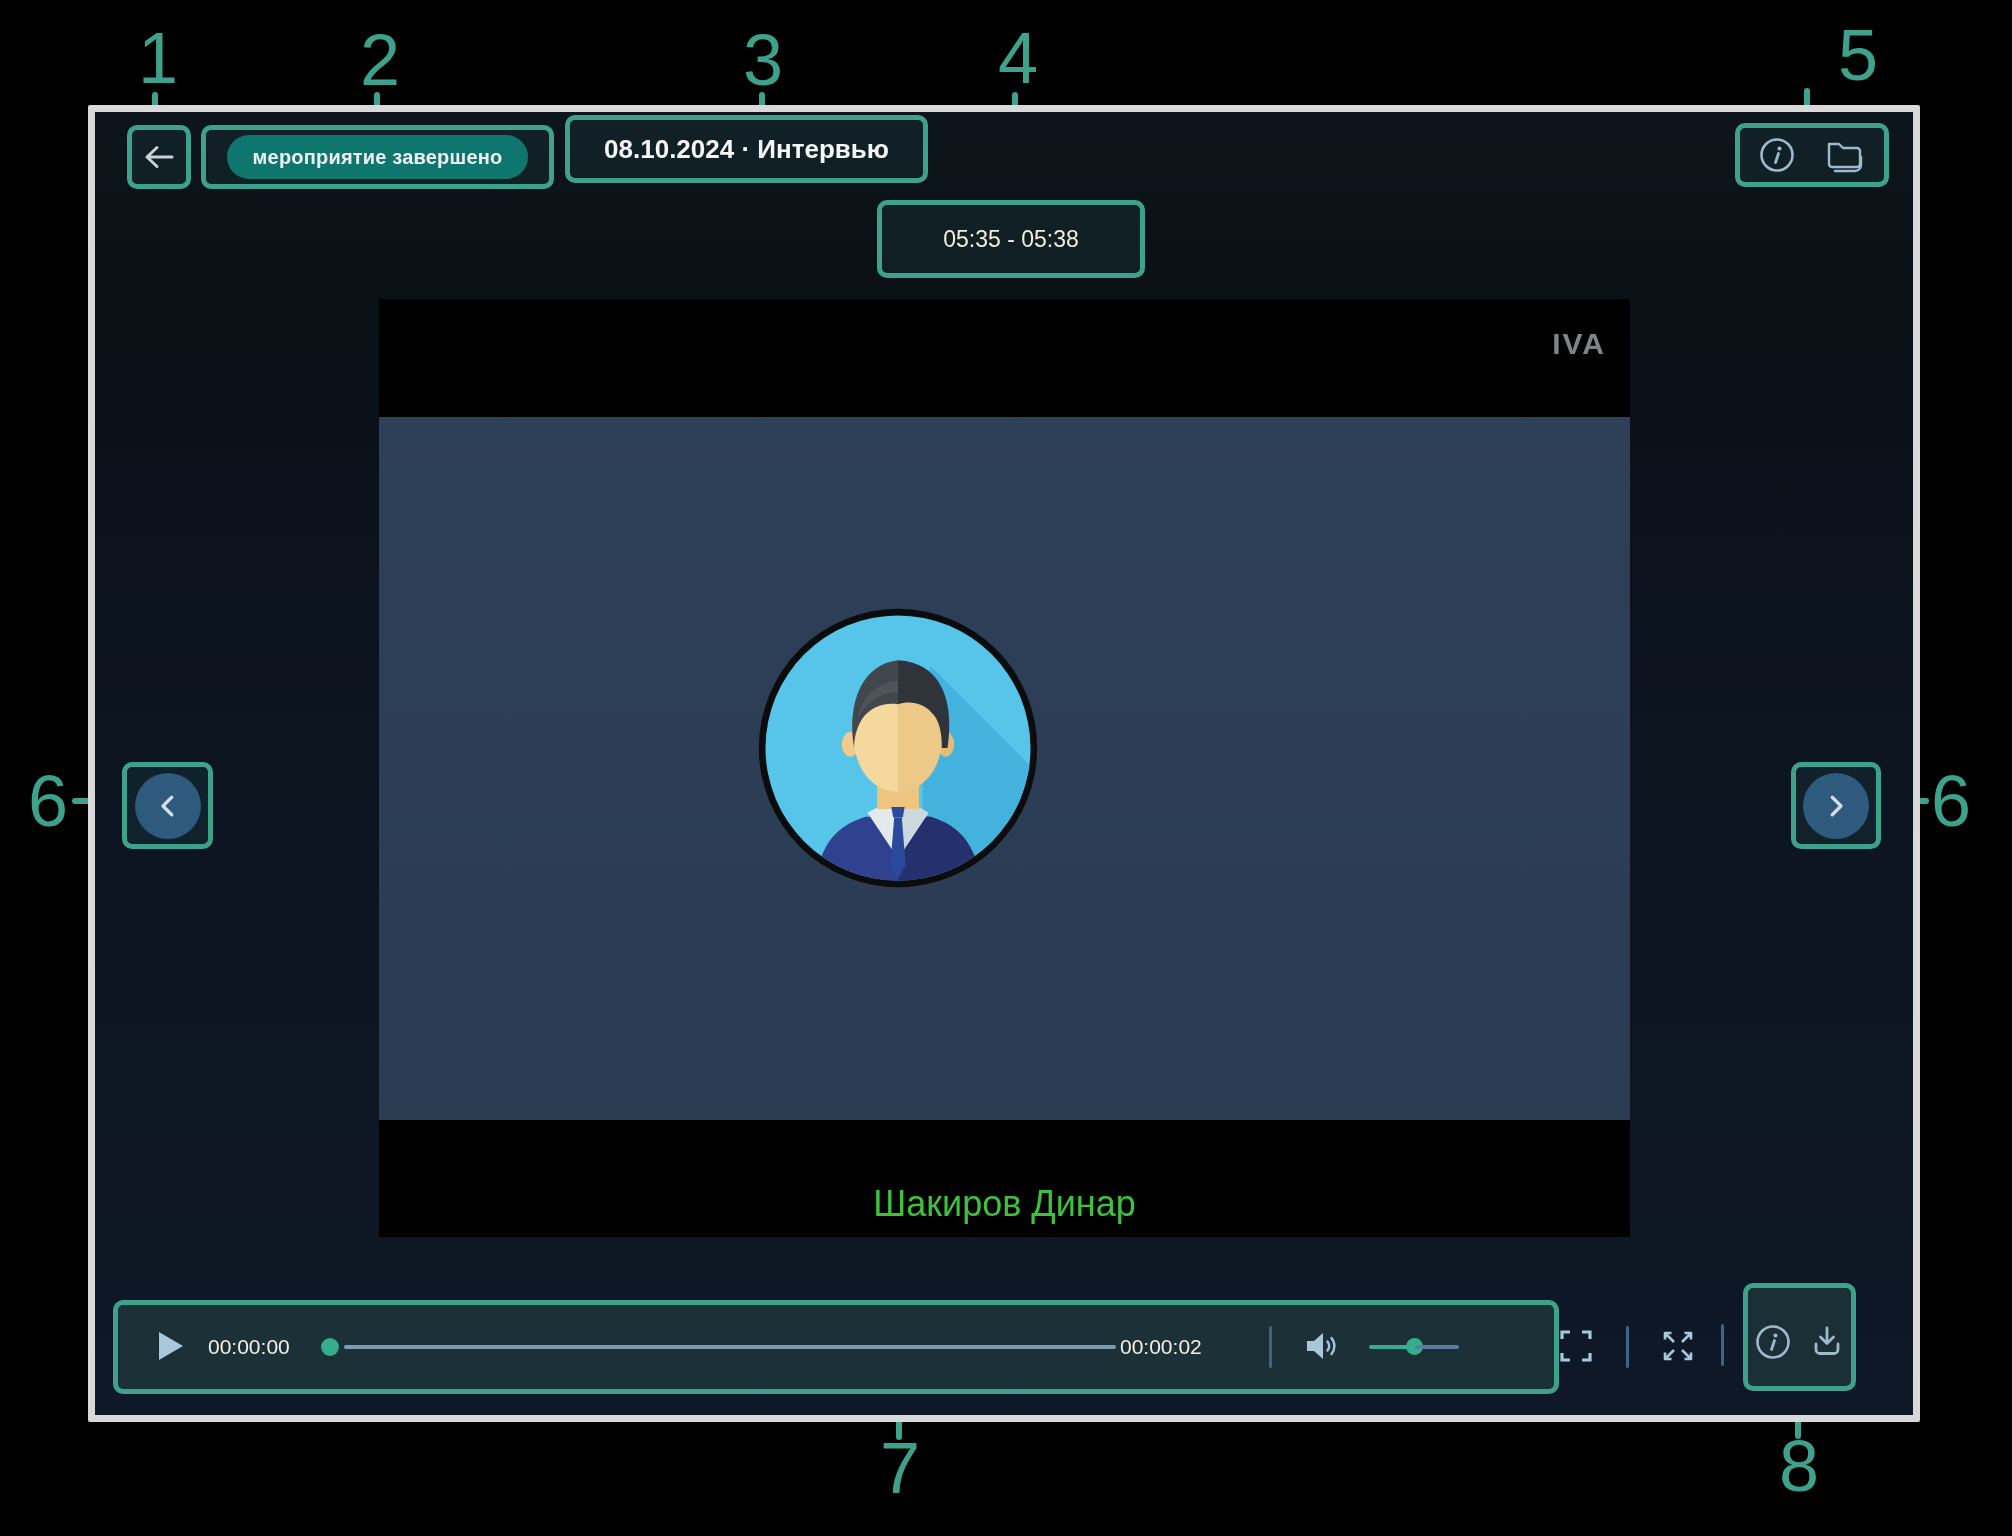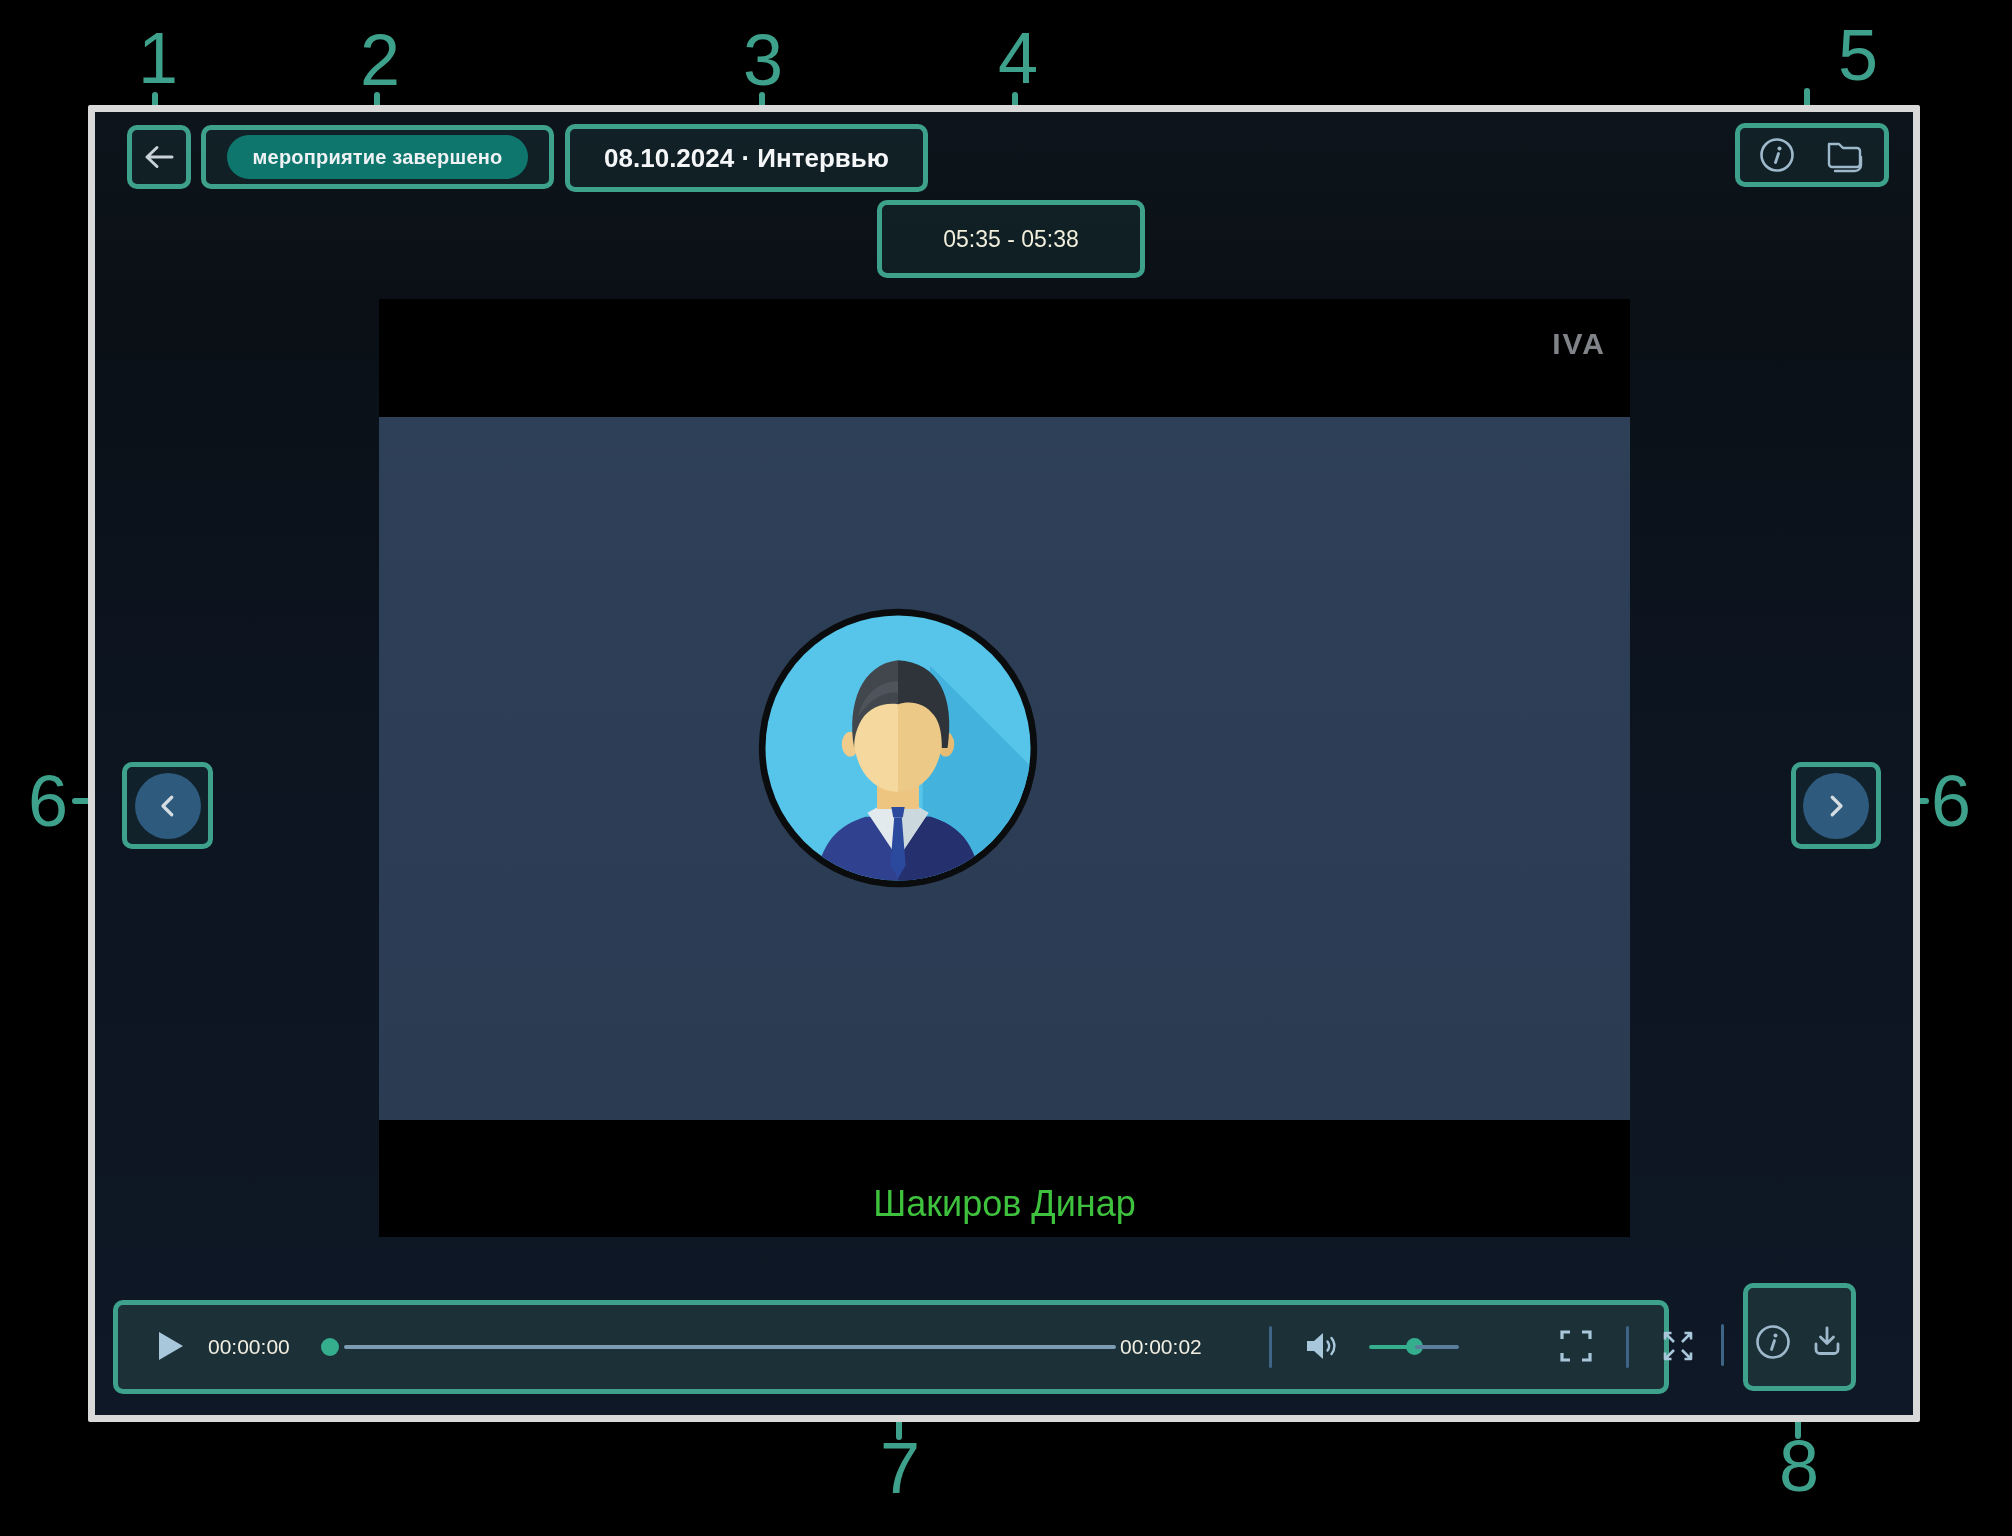--- a/index.html
+++ b/index.html
@@ -69,21 +69,21 @@
           <path d="M31 18 H6 M6 18 L16 8.5 M6 18 L16 27.5" fill="none" stroke="#C9D2D8" stroke-width="3" stroke-linecap="round" stroke-linejoin="round"></path>
         </svg>
       </span>
     </button>
   </div>
 
   <div class="co" style="left:201px;top:125px;width:353px;height:64px;">
     <div class="badge-pill">мероприятие завершено</div>
   </div>
 
-  <div class="co" style="left:565px;top:124px;width:363px;height:68px;">
+  <div class="co" style="left:565px;top:115px;width:363px;height:68px;">
     <div class="title-text">08.10.2024 · Интервью</div>
   </div>
 
   <div class="co" style="left:877px;top:200px;width:268px;height:78px;">
     <div class="time-text">05:35 - 05:38</div>
   </div>
 
   <div class="co" style="left:1735px;top:123px;width:154px;height:64px;gap:26px;">
     <button class="iconbtn">
       <span>
@@ -151,21 +151,21 @@
           <path d="M150 84 C178 84 196 108 196 140 C196 172 176 196 150 196 Z" fill="#ECC987"></path>
           <path d="M104 150 C96 104 112 62 150 58 L150 104 C134 102 120 108 112 120 C106 130 104 140 104 150 Z" fill="#41474D"></path>
           <path d="M150 58 C192 60 210 96 202 150 L196 150 C196 136 194 124 188 116 C178 102 162 100 150 104 Z" fill="#2E343A"></path>
           <path d="M108 118 C114 92 132 80 150 80 L150 92 C132 90 118 102 108 118 Z" fill="#4D545B"></path>
         </g>
       </svg>
     </div>
     <div class="pname">Шакиров Динар</div>
   </div>
 
-  <div class="co player" style="left:113px;top:1300px;width:1556px;height:94px;display:block;">
+  <div class="co player" style="left:113px;top:1300px;width:1446px;height:94px;display:block;">
     <button class="iconbtn" style="left:40px;top:26px;">
       <span>
         <svg width="26" height="30" viewBox="0 0 26 30">
             <polygon points="1,1 25,15 1,29" fill="#A9C7DB"></polygon>
           </svg>
       </span>
     </button>
     <div class="ptime" style="left:90px;top:0;">00:00:00</div>
     <div style="left:203px;top:33px;width:18px;height:18px;border-radius:50%;background:#35AE8D;"></div>
     <div style="left:226px;top:40px;width:772px;height:4px;border-radius:2px;background:#7E9BB4;"></div>

